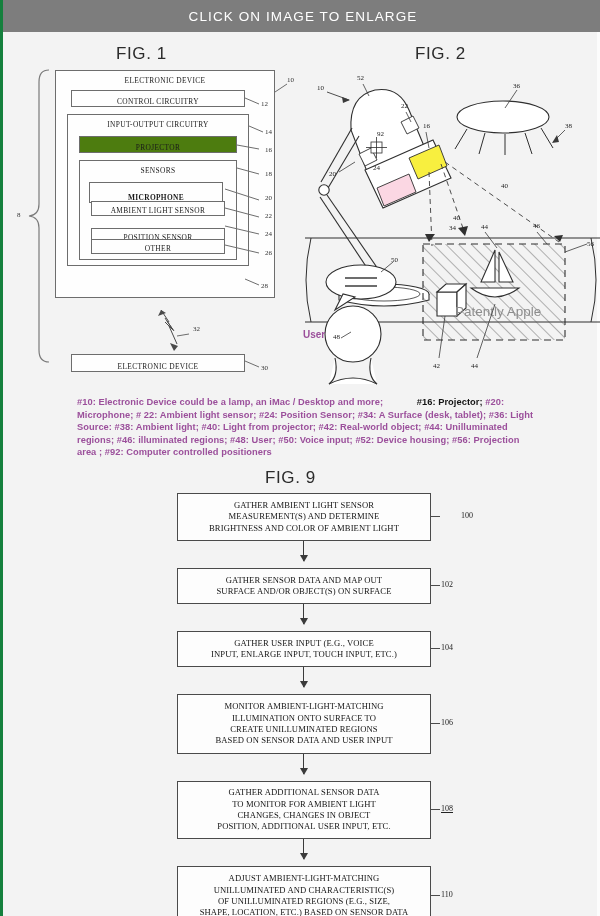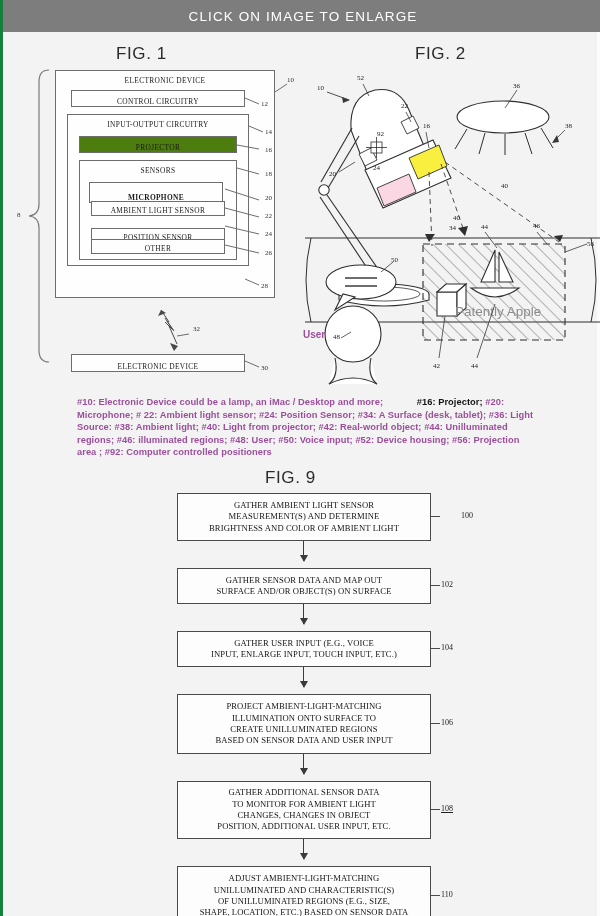--- a/index.html
+++ b/index.html
@@ -397,21 +397,21 @@
 
     <div class="fbox" style="left:174px;top:171px;width:254px;height:36px;">
       <span>GATHER USER INPUT (E.G., VOICE</span>
       <span>INPUT, ENLARGE INPUT, TOUCH INPUT, ETC.)</span>
     </div>
     <div class="ftick" style="left:428px;top:188px;"></div>
     <div class="fnum" style="left:438px;top:183px;">104</div>
     <div class="farrow" style="left:300px;top:207px;height:20px;"></div>
 
     <div class="fbox" style="left:174px;top:234px;width:254px;height:60px;">
-      <span>PROJECT AMBIENT-LIGHT-MATCHING</span>
+      <span>MONITOR AMBIENT-LIGHT-MATCHING</span>
       <span>ILLUMINATION ONTO SURFACE TO</span>
       <span>CREATE UNILLUMINATED REGIONS</span>
       <span>BASED ON SENSOR DATA AND USER INPUT</span>
     </div>
     <div class="ftick" style="left:428px;top:263px;"></div>
     <div class="fnum" style="left:438px;top:258px;">106</div>
     <div class="farrow" style="left:300px;top:294px;height:20px;"></div>
 
     <div class="fbox" style="left:174px;top:321px;width:254px;height:58px;">
       <span>GATHER ADDITIONAL SENSOR DATA</span>

